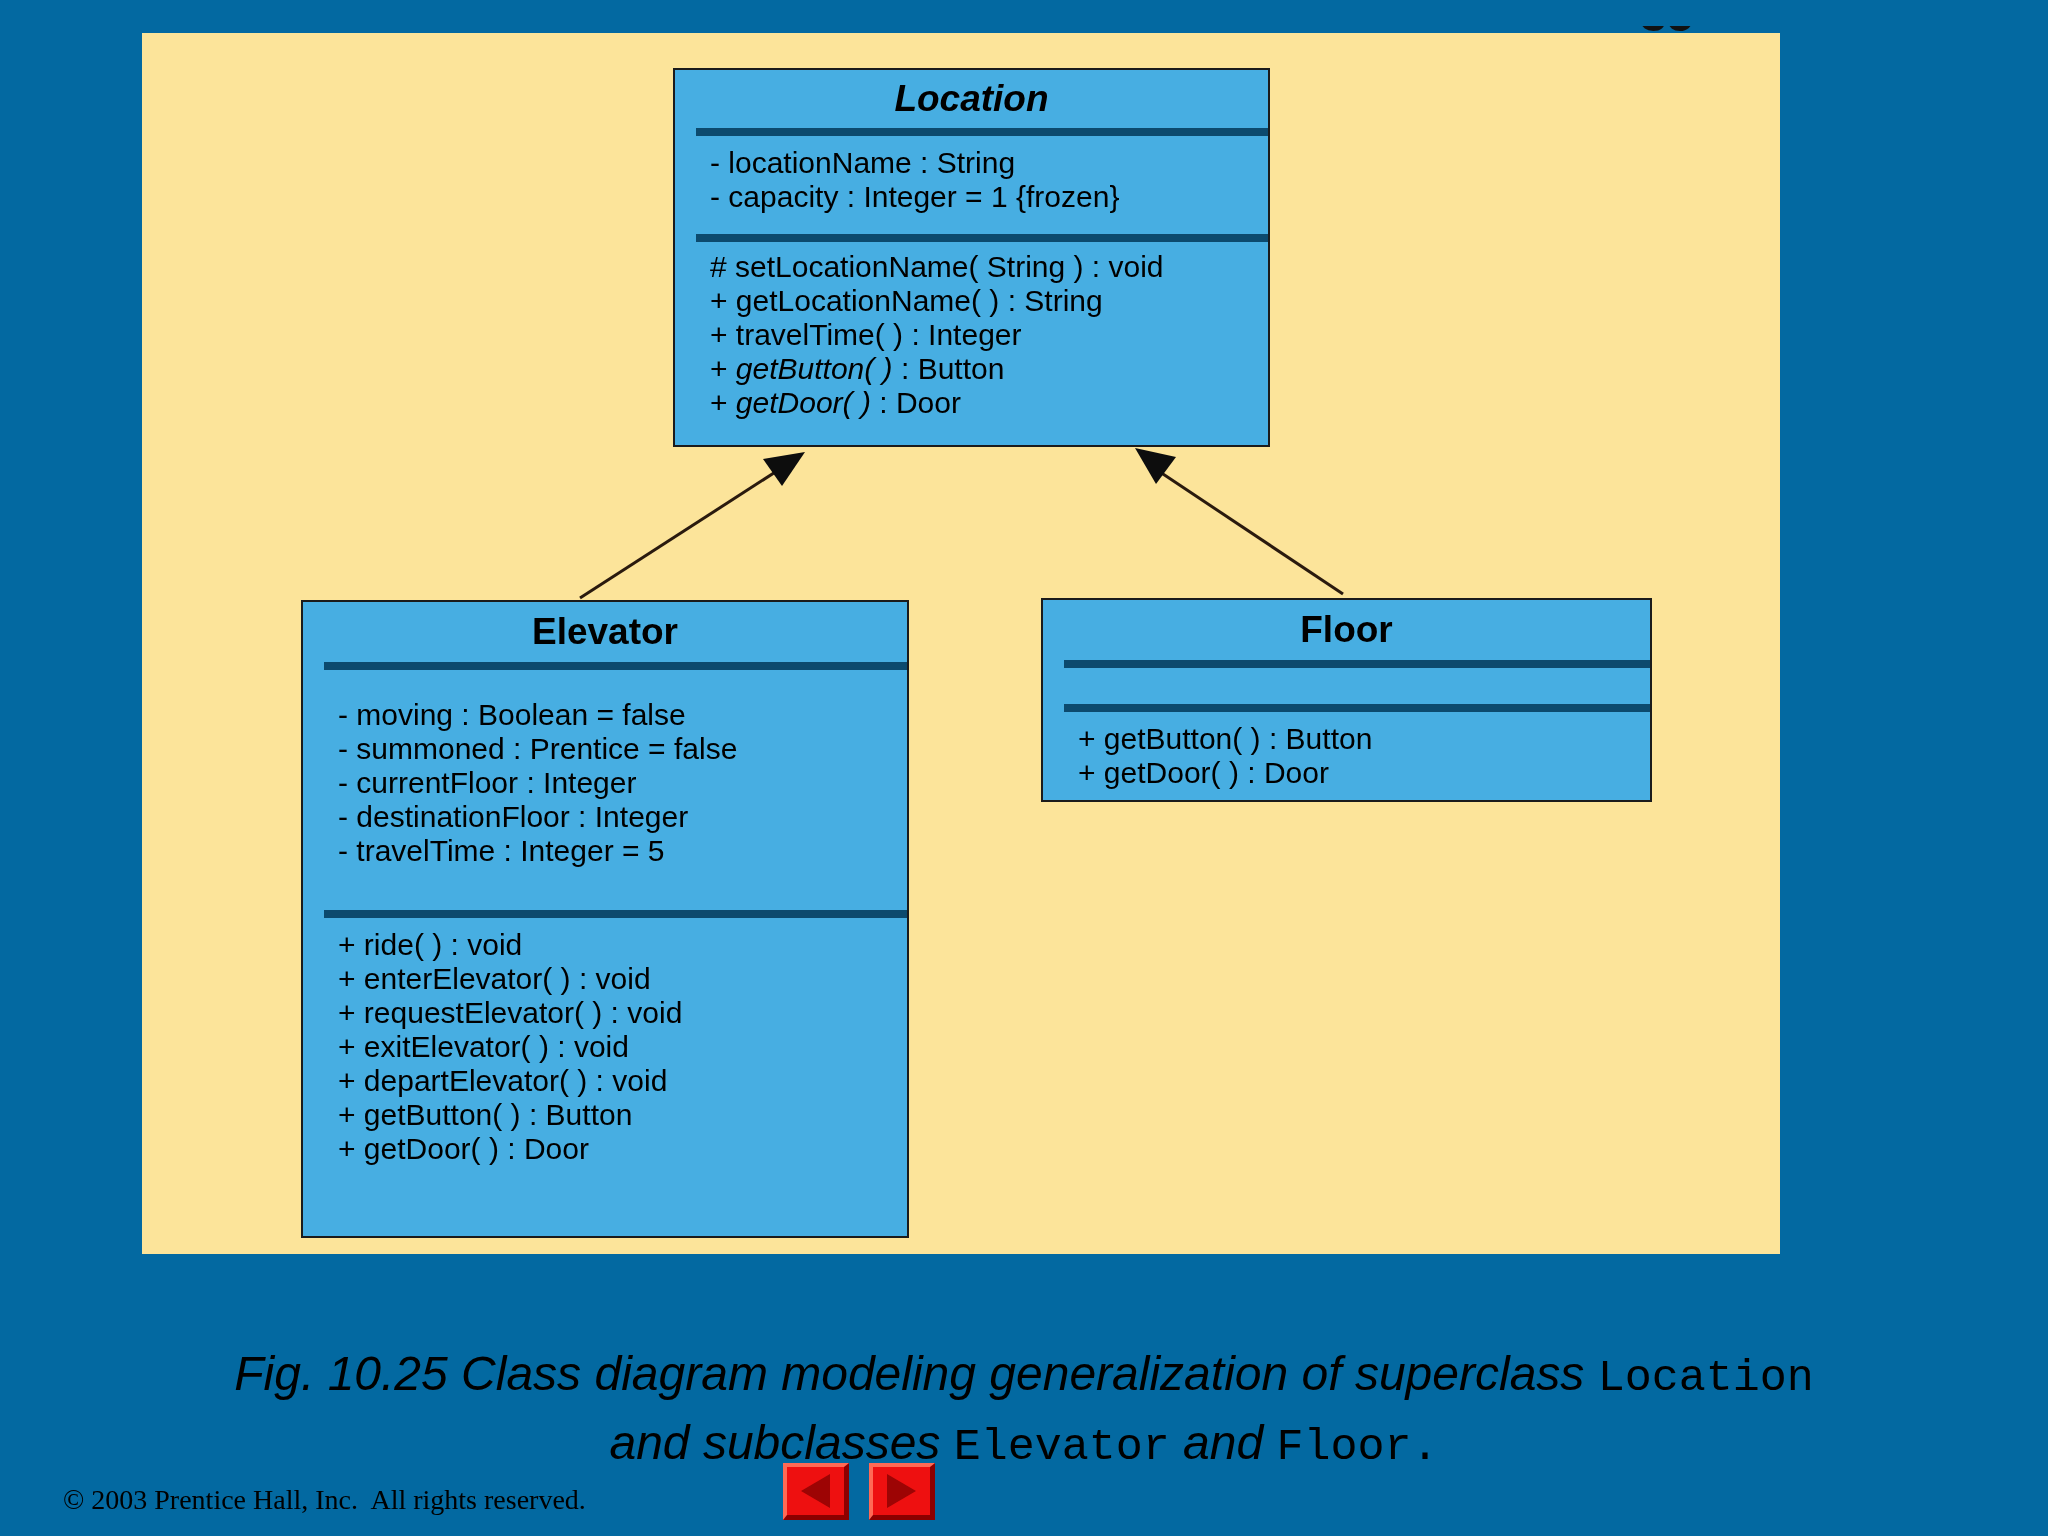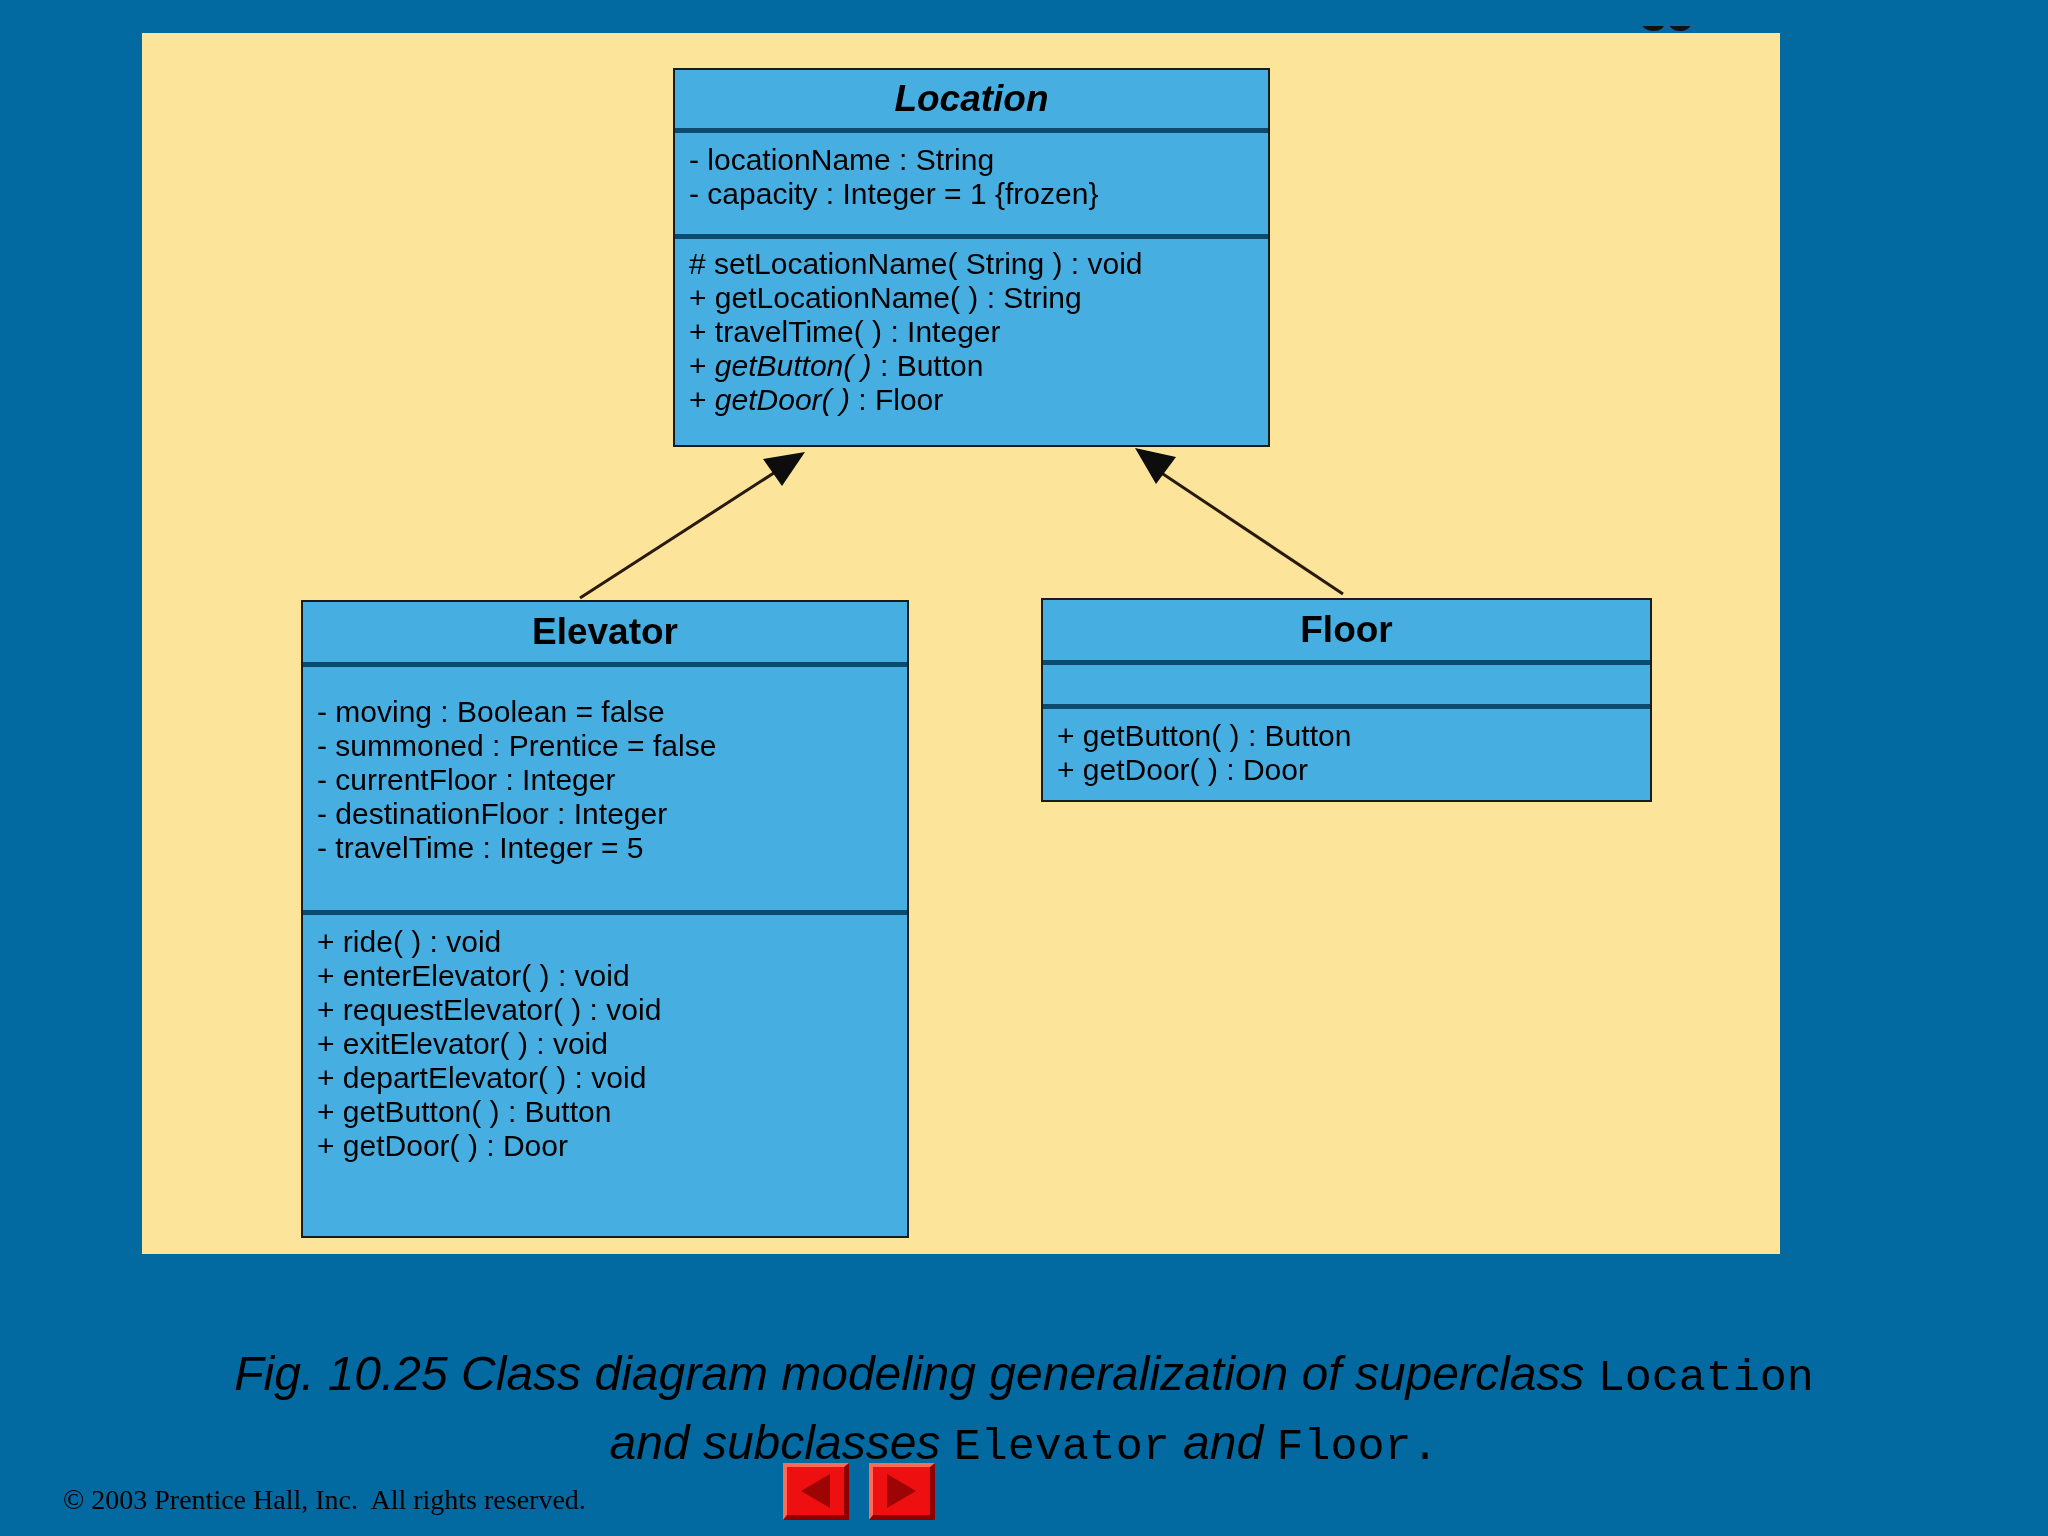--- a/index.html
+++ b/index.html
@@ -50,23 +50,24 @@
     font-size: 30px;
     line-height: 34px;
   }
   .class-box .title {
     flex: 0 0 auto;
     text-align: center;
     font-weight: bold;
     font-size: 37px;
   }
   .class-box .compartment {
-    border-top: 5px solid #0c4a6e;
+    border-top: 8px solid #0c4a6e;
     box-sizing: border-box;
     overflow: hidden;
+    margin-left: 21px;
   }
   .class-box .line { white-space: pre; }
   .it { font-style: italic; }
 
   .box-location { left: 673px; top: 68px; width: 597px; height: 379px; }
   .box-location .title { height: 58px; line-height: 58px; font-style: italic; }
   .box-location .attrs { height: 106px; padding: 10px 14px 0; }
   .box-location .methods { flex: 1 1 auto; padding: 8px 14px 0; }
 
   .box-elevator { left: 301px; top: 600px; width: 608px; height: 638px; }
@@ -152,21 +153,21 @@
     <div class="title">Location</div>
     <div class="compartment attrs">
       <div class="line">- locationName : String</div>
       <div class="line">- capacity : Integer = 1 {frozen}</div>
     </div>
     <div class="compartment methods">
       <div class="line"><span># setLocationName( String ) : void</span><span class="it"></span><span></span></div>
       <div class="line"><span>+ getLocationName( ) : String</span><span class="it"></span><span></span></div>
       <div class="line"><span>+ travelTime( ) : Integer</span><span class="it"></span><span></span></div>
       <div class="line"><span>+ </span><span class="it">getButton( )</span><span> : Button</span></div>
-      <div class="line"><span>+ </span><span class="it">getDoor( )</span><span> : Floor</span></div>
+      <div class="line"><span>+ </span><span class="it">getDoor( )</span><span> : Door</span></div>
     </div>
   </div>
 
   <div class="class-box box-elevator">
     <div class="title">Elevator</div>
     <div class="compartment attrs">
       <div class="line">- moving : Boolean = false</div>
       <div class="line">- summoned : Prentice = false</div>
       <div class="line">- currentFloor : Integer</div>
       <div class="line">- destinationFloor : Integer</div>

